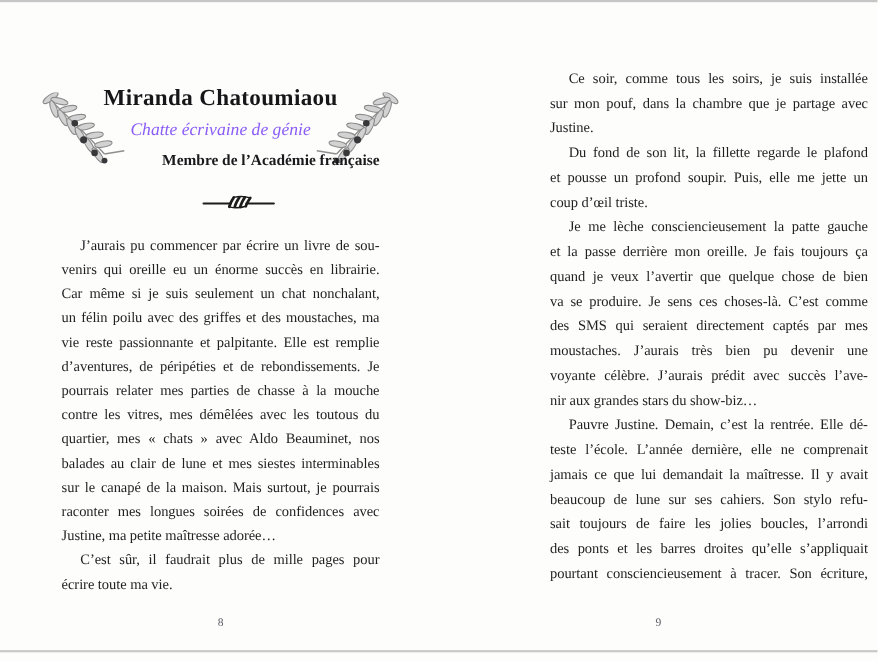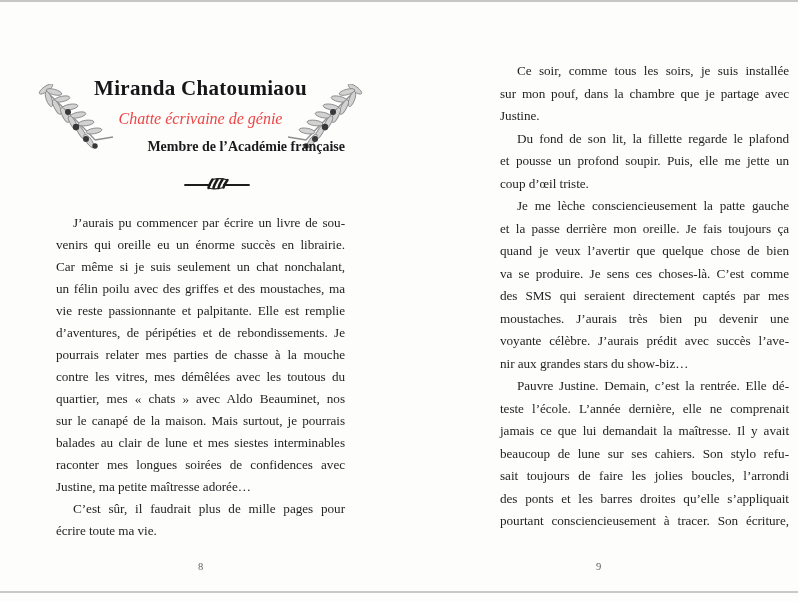--- a/index.html
+++ b/index.html
@@ -17,21 +17,21 @@
   .page.right{left:454px;width:289px;}
 
   
   .hdr{position:absolute;left:0;top:0;width:100%;}
   .hdr-title{
     position:absolute;top:76px;left:0;width:100%;text-align:center;
     font-size:21px;font-weight:bold;letter-spacing:.3px;color:#161618;
   }
   .hdr-sub{
     position:absolute;top:110px;left:0;width:100%;text-align:center;
-    font-size:16px;font-style:italic;color:#ef4444;
+    font-size:16px;font-style:italic;color:#8b5cf6;
   }
   .hdr-aff{
     position:absolute;top:139px;left:0;width:100%;text-align:right;
     font-size:14px;font-weight:bold;color:#1a1a1c;
   }
   .branch{position:absolute;width:78px;height:74px;}
   .branch.lft{left:-19px;top:84px;}
   .branch.rgt{left:230px;top:84px;transform:scaleX(-1);}
   .divider{position:absolute;left:127px;top:176px;width:68px;height:16px;}
 
@@ -139,22 +139,22 @@
     <div class="body-text">
         <div class="line indent">J’aurais pu commencer par écrire un livre de sou-</div>
         <div class="line">venirs qui oreille eu un énorme succès en librairie.</div>
         <div class="line">Car même si je suis seulement un chat nonchalant,</div>
         <div class="line">un félin poilu avec des griffes et des moustaches, ma</div>
         <div class="line">vie reste passionnante et palpitante. Elle est remplie</div>
         <div class="line">d’aventures, de péripéties et de rebondissements. Je</div>
         <div class="line">pourrais relater mes parties de chasse à la mouche</div>
         <div class="line">contre les vitres, mes démêlées avec les toutous du</div>
         <div class="line">quartier, mes « chats » avec Aldo Beauminet, nos</div>
+        <div class="line">balades au clair de lune et mes siestes interminables</div>
         <div class="line">sur le canapé de la maison. Mais surtout, je pourrais</div>
-        <div class="line">balades au clair de lune et mes siestes interminables</div>
         <div class="line">raconter mes longues soirées de confidences avec</div>
         <div class="line end">Justine, ma petite maîtresse adorée…</div>
         <div class="line indent">C’est sûr, il faudrait plus de mille pages pour</div>
         <div class="line end">écrire toute ma vie.</div>
       </div>
     <div class="pagenum">8</div>
   </div>
 
   <div class="page right">
     <div class="body-text">

